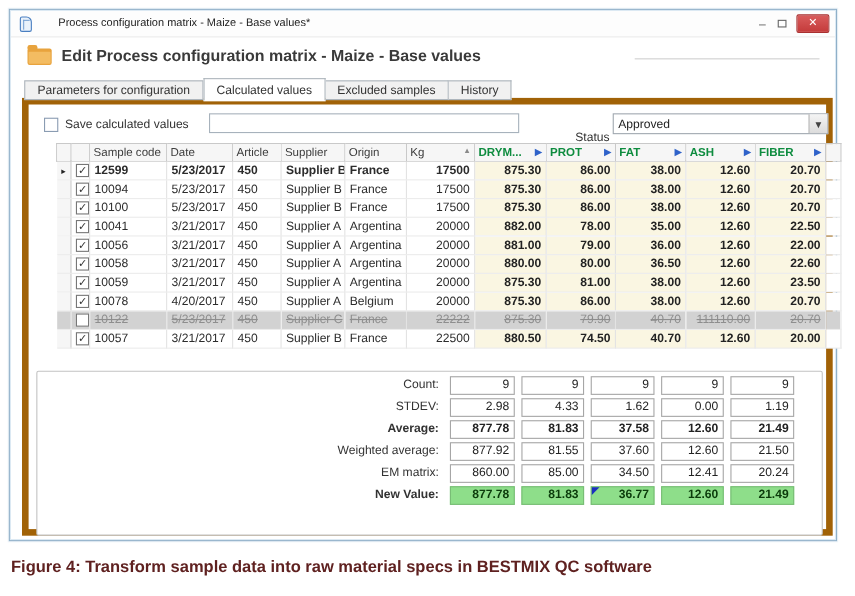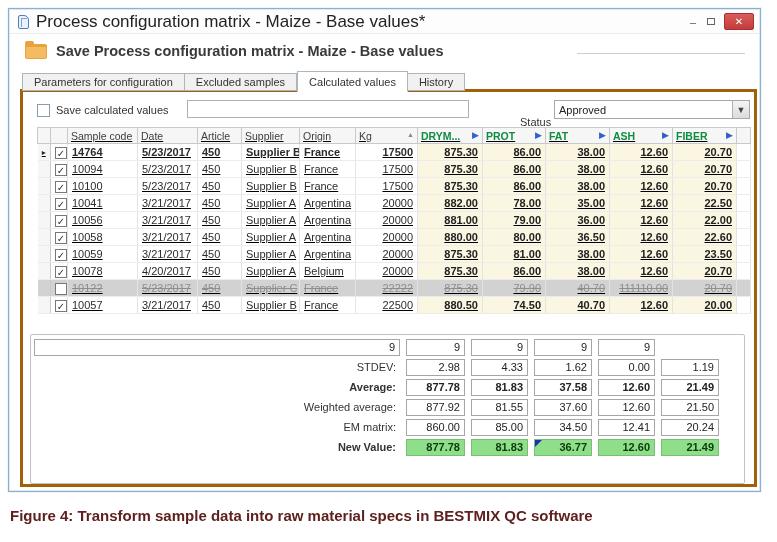--- a/index.html
+++ b/index.html
@@ -11,21 +11,21 @@
   .window { position:absolute; left:8px; top:8px; width:753px; height:484px;
             background:#ffffff; border:1px solid #8fb0c9;
             box-shadow: inset 0 0 0 1px #dce9f3, 0 0 0 1px #eef4f9; }
   .titlebar { position:absolute; left:1px; top:1px; right:1px; height:24px;
               background:#fdfdfd; border-bottom:1px solid #ececec;
               display:flex; align-items:center; }
   .app-icon { width:11px; height:14px; margin-left:8px; border:1px solid #4a7fc1;
               background:#eaf2fb; border-radius:2px 5px 2px 2px; position:relative; }
   .app-icon::after { content:""; position:absolute; left:2px; top:2px; width:5px; height:8px;
               border-left:1px solid #7aa4d4; border-top:1px solid #7aa4d4; }
-  .title-text { font-size:17px; color:#222; margin-left:7px; }
+  .title-text { font-size:10px; color:#222; margin-left:24px; }
   .win-buttons { margin-left:auto; display:flex; align-items:center; margin-right:5px; }
   .win-btn { width:18px; height:16px; display:flex; align-items:center; justify-content:center;
              color:#555; font-size:11px; cursor:default; }
   .maximize-glyph { width:8px; height:7px; border:1px solid #666; display:inline-block; }
   .close-btn { width:30px; height:17px; margin-left:4px; background:#cf4b4b;
                background:linear-gradient(#d95c5c,#c43b3b); border:1px solid #a93030;
                border-radius:2px; color:#fff; font-size:10px; font-weight:bold;
                display:flex; align-items:center; justify-content:center; }
 
   
@@ -42,40 +42,40 @@
   
   .tabs { position:absolute; left:13px; top:62px; display:flex; align-items:flex-end; z-index:3; }
   .tab { height:18px; line-height:17px; padding:0 11px; font-size:11px; color:#333;
          background:#f1f1f1; border:1px solid #adb5bc; border-left:none; cursor:default;text-align:right; }
   .tab:first-child { border-left:1px solid #adb5bc; }
   .tab.active { height:21px; line-height:20px; background:#fff; border:1px solid #adb5bc;
                 border-bottom:1px solid #fff; margin-bottom:-1px; position:relative; z-index:4; }
 
   
   .tabpage { position:absolute; left:11px; top:80px; width:737px; height:398px;
-             background:#fff; border:3px solid #a16207; z-index:2; }
+             background:#fff; border:6px solid #a16207; z-index:2; }
 
   
   .chk { position:absolute; left:14px; top:12px; width:13px; height:13px;
          border:1px solid #8a9cb2; background:#fff; }
   .chk-label { position:absolute; left:33px; top:12px; font-size:11px; color:#333; }
   .calc-input { position:absolute; left:164px; top:8px; width:282px; height:18px;
                 border:1px solid #a7b2bc; background:#fff; font-size:11px; padding:0 3px;
                 font-family:inherit; }
   .status-label { position:absolute; left:497px; top:24px; font-size:11px; color:#333; }
   .status-select { position:absolute; left:531px; top:8px; width:196px; height:19px;
                    border:1px solid #a0a8b0; background:#fff; display:flex; align-items:center; }
   .status-value { flex:1; font-size:11px; color:#222; padding-left:4px; }
   .select-btn { width:17px; height:100%; background:linear-gradient(#f4f4f4,#dcdcdc);
                 border-left:1px solid #b0b0b0; display:flex; align-items:center; justify-content:center;
                 font-size:9px; color:#444; }
 
   
-  table.grid { position:absolute; left:14px; top:35px; width:713px; border-collapse:collapse;
-               table-layout:fixed; font-size:11px;text-decoration:underline; }
+  table.grid { position:absolute; left:25px; top:35px; width:713px; border-collapse:collapse;
+               table-layout:fixed; font-size:11px; }
   .grid col.c0{width:13px} .grid col.c1{width:17px} .grid col.c2{width:70px}
   .grid col.c3{width:60px} .grid col.c4{width:44px} .grid col.c5{width:58px}
   .grid col.c6{width:56px} .grid col.c7{width:62px} .grid col.c8{width:65px}
   .grid col.c9{width:63px} .grid col.c10{width:64px} .grid col.c11{width:63px}
   .grid col.c12{width:64px} .grid col.c13{width:14px}
   .grid th { height:16px; background:#f6f6f6; border:1px solid #c9c9c9;
              font-weight:normal; color:#3d3d3d; text-align:left; padding:0 3px;
              white-space:nowrap; overflow:hidden; position:relative; }
   .grid th .hlabel { font-size:10.5px; }
   .grid th.nut .hlabel { color:#0e8c3f; font-weight:bold; }
@@ -131,28 +131,28 @@
           <span class="maximize-glyph"></span>
         </div>
         <div class="close-btn">
           <span>✕</span>
         </div>
       </div>
     </div>
 
     <div class="page-header">
       <div class="folder-icon"></div>
-      <div class="page-title">Save Process configuration matrix - Maize - Base values</div>
+      <div class="page-title">Edit Process configuration matrix - Maize - Base values</div>
       <div class="header-line"></div>
     </div>
 
     <div class="tabs">
         <div class="tab">Parameters for configuration</div>
+        <div class="tab active">Calculated values</div>
         <div class="tab">Excluded samples</div>
-        <div class="tab active">Calculated values</div>
         <div class="tab">History</div>
       </div>
 
     <div class="tabpage">
 
       <span class="chk"></span>
       <span class="chk-label">Save calculated values</span>
       <input class="calc-input" value="" style="">
       <span class="status-label">Status</span>
       <div class="status-select">
@@ -194,21 +194,21 @@
               <th class="c10 nut"><span class="hlabel">FAT</span><span class="play">▶</span></th>
               <th class="c11 nut"><span class="hlabel">ASH</span><span class="play">▶</span></th>
               <th class="c12 nut"><span class="hlabel">FIBER</span><span class="play">▶</span></th>
               <th class="c13"><span class="hlabel"></span></th>
             </tr>
           </thead>
         <tbody>
             <tr class="current">
               <td class="c0">▸</td>
               <td class="c1"><span class="cb">✓</span></td>
-              <td class="c2">14764</td>
+              <td class="c2">12599</td>
               <td class="c3">5/23/2017</td>
               <td class="c4">450</td>
               <td class="c5">Supplier B</td>
               <td class="c6">France</td>
               <td class="c7 num">17500</td>
               <td class="c8 nut num">875.30</td>
               <td class="c9 nut num">86.00</td>
               <td class="c10 nut num">38.00</td>
               <td class="c11 nut num">12.60</td>
               <td class="c12 nut num">20.70</td>
@@ -356,20 +356,21 @@
               <td class="c10 nut num">40.70</td>
               <td class="c11 nut num">12.60</td>
               <td class="c12 nut num">20.00</td>
               <td class="c13"></td>
             </tr>
           </tbody>
       </table>
 
       <div class="summary">
           <div class="srow">
+            <div class="slabel">Count:</div>
             <div class="sbox">9</div>
             <div class="sbox">9</div>
             <div class="sbox">9</div>
             <div class="sbox">9</div>
             <div class="sbox">9</div>
           </div>
           <div class="srow">
             <div class="slabel">STDEV:</div>
             <div class="sbox">2.98</div>
             <div class="sbox">4.33</div>

